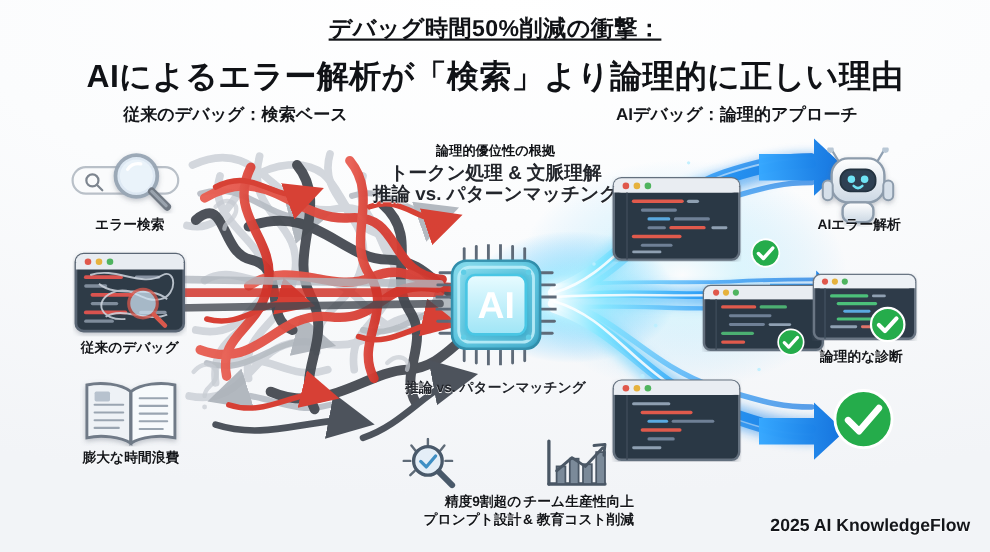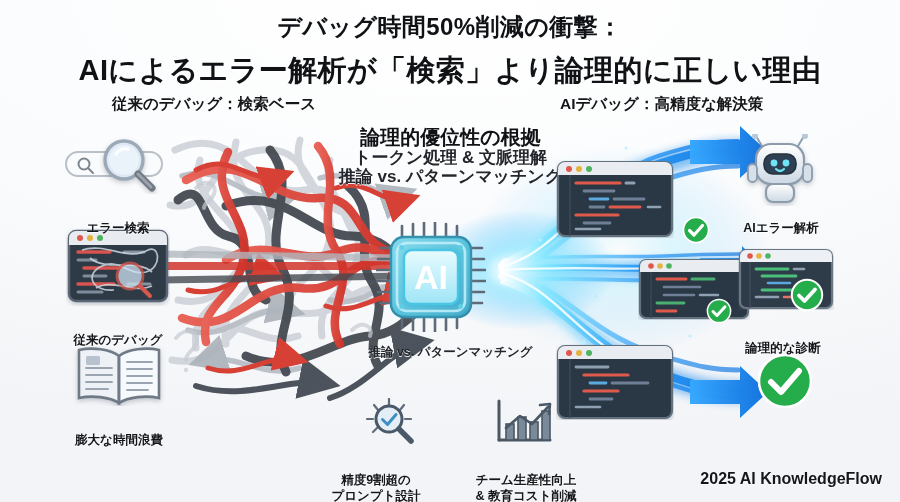--- a/index.html
+++ b/index.html
@@ -20,49 +20,48 @@
 
   
   #title-block {
     position: absolute; left: 0; top: 12px; width: 900px;
     text-align: center; z-index: 40;
   }
   #title-line1, #title-line2 {
     font-weight: 700; color: #101216; letter-spacing: .4px;
     text-shadow: 0 1px 0 rgba(255,255,255,.85);
   }
-  #title-line1 { font-size: 24px; line-height: 30px; }
+  #title-line1 { font-size: 21px; line-height: 30px; text-decoration: underline; }
   #title-line2 { font-size: 29px; line-height: 32px; margin-top: 12px; }
 
   .col-head {
     position: absolute; top: 94px; font-size: 15.5px; font-weight: 700;
     color: #14161a; z-index: 40; white-space: nowrap;
     text-shadow: 0 1px 0 rgba(255,255,255,.9);
   }
   #head-left  { left: 112px; text-align: right; }
   #head-right { left: 560px; }
 
   
   #center-cap { position: absolute; left: 308px; top: 126px; width: 285px; text-align: center; z-index: 40; }
-  #center-title { font-size: 20px; font-weight: 700; color: #101216; line-height: 22px;
+  #center-title { font-size: 12px; font-weight: 700; color: #101216; line-height: 22px;
                   text-shadow: 0 1px 0 rgba(255,255,255,.9); }
   #center-sub1, #center-sub2 { font-size: 17px; font-weight: 700; color: #23262c; line-height: 19px;
                   text-shadow: 0 1px 0 rgba(255,255,255,.9); }
   #center-bottom {
     position: absolute; left: 308px; top: 344px; width: 285px; text-align: center;
     font-size: 12.5px; font-weight: 700; color: #23262c; z-index: 40;
     text-shadow: 0 1px 0 rgba(255,255,255,.9);
   }
 
   
   .item-label {
     position: absolute; font-size: 12.5px; font-weight: 700; color: #14161a;
     text-align: center; white-space: pre-line; line-height: 16px; z-index: 42;
     text-shadow: 0 1px 0 rgba(255,255,255,.92);
-    margin-top: 24px;
   }
 
   
   .icon-box { position: absolute; z-index: 41; }
 
   
   #footer {
     position: absolute; right: 18px; bottom: 14px;
     font-size: 16px; font-weight: 700; color: #14161a; z-index: 45;
     text-shadow: 0 1px 0 rgba(255,255,255,.9);
@@ -229,21 +228,21 @@
       </g>
     </g>
   </svg>
 
   <div id="title-block">
     <div id="title-line1">デバッグ時間50%削減の衝撃：</div>
     <div id="title-line2">AIによるエラー解析が「検索」より論理的に正しい理由</div>
   </div>
 
   <div class="col-head" id="head-left">従来のデバッグ：検索ベース</div>
-  <div class="col-head" id="head-right">AIデバッグ：高精度な解決策</div>
+  <div class="col-head" id="head-right">AIデバッグ：論理的アプローチ</div>
 
   <div id="center-cap">
     <div id="center-title">論理的優位性の根拠</div>
     <div id="center-sub1">トークン処理 &amp; 文脈理解</div>
     <div id="center-sub2">推論 vs. パターンマッチング</div>
   </div>
   <div id="center-bottom">推論 vs. パターンマッチング</div>
 
   <div class="icon-box" style="left:62px; top:136px; width:112px; height:58px;">
     <svg viewBox="0 0 112 58" width="112" height="58">
@@ -310,21 +309,21 @@
           <line x1="57" y1="25" x2="82" y2="25"></line>
         <line x1="57" y1="32" x2="82" y2="32"></line>
           <line x1="57" y1="39" x2="82" y2="39"></line>
         <line x1="57" y1="46" x2="78" y2="46"></line>
       </g>
       <rect x="16" y="12" width="14" height="9" rx="1.5" fill="#b7c2ce"></rect>
     </svg>
   </div>
   <div class="item-label" style="left:58px; top:408px; width:122px;">膨大な時間浪費</div>
 
-  <div class="icon-box" style="left:376px; top:222px; width:110px; height:110px; z-index:44;">
+  <div class="icon-box" style="left:396px; top:222px; width:110px; height:110px; z-index:44;">
     <svg viewBox="0 0 110 110" width="110" height="110">
       <defs>
         <linearGradient id="chipBody" x1="0" y1="0" x2="1" y2="1">
           <stop offset="0%" stop-color="#7fd8ea"></stop>
             <stop offset="55%" stop-color="#45b9d6"></stop>
           <stop offset="100%" stop-color="#2e9ec0"></stop>
         </linearGradient>
         <linearGradient id="chipCore" x1="0" y1="0" x2="0" y2="1">
           <stop offset="0%" stop-color="#e8fbff"></stop>
             <stop offset="100%" stop-color="#9fe5f6"></stop>
@@ -547,21 +546,21 @@
           <line x1="42" y1="7" x2="38" y2="12"></line>
         <line x1="5" y1="21" x2="11" y2="21"></line>
           <line x1="49" y1="21" x2="43" y2="21"></line>
         <line x1="11" y1="34" x2="15" y2="30"></line>
       </g>
       <circle cx="27" cy="21" r="13" fill="#e4eef7" stroke="#49596a" stroke-width="3"></circle>
       <path d="M20.5,21.5 L25.5,26.5 L34,16.5" stroke="#3f8fc4" stroke-width="3" fill="none" stroke-linecap="round" stroke-linejoin="round"></path>
       <line x1="37" y1="31" x2="49" y2="43" stroke="#49596a" stroke-width="5.5" stroke-linecap="round"></line>
     </svg>
   </div>
-  <div class="item-label" style="left:308px; top:448px; width:136px;">精度9割超の
+  <div class="item-label" style="left:338px; top:448px; width:136px;text-align:right;">精度9割超の
 プロンプト設計</div>
 
   <div class="icon-box" style="left:490px; top:398px; width:68px; height:48px;">
     <svg viewBox="0 0 68 48" width="68" height="48">
       <g stroke="#4a5765" stroke-width="3" stroke-linecap="round">
         <line x1="9" y1="3" x2="9" y2="42"></line>
           <line x1="9" y1="42" x2="60" y2="42"></line>
       </g>
       <g fill="#7b8a99" stroke="#4a5765" stroke-width="1.6">
         <rect x="16" y="26" width="8" height="16"></rect>

